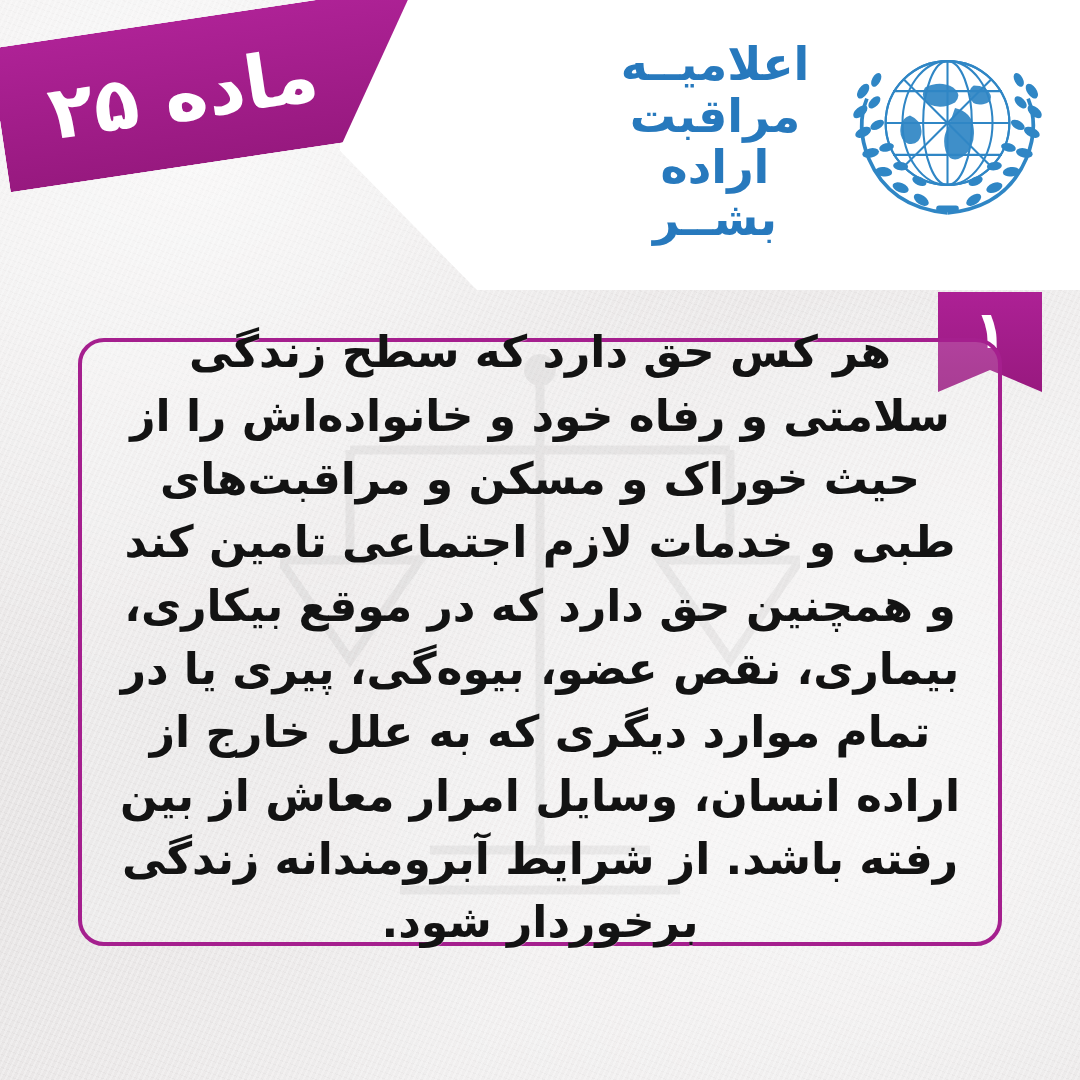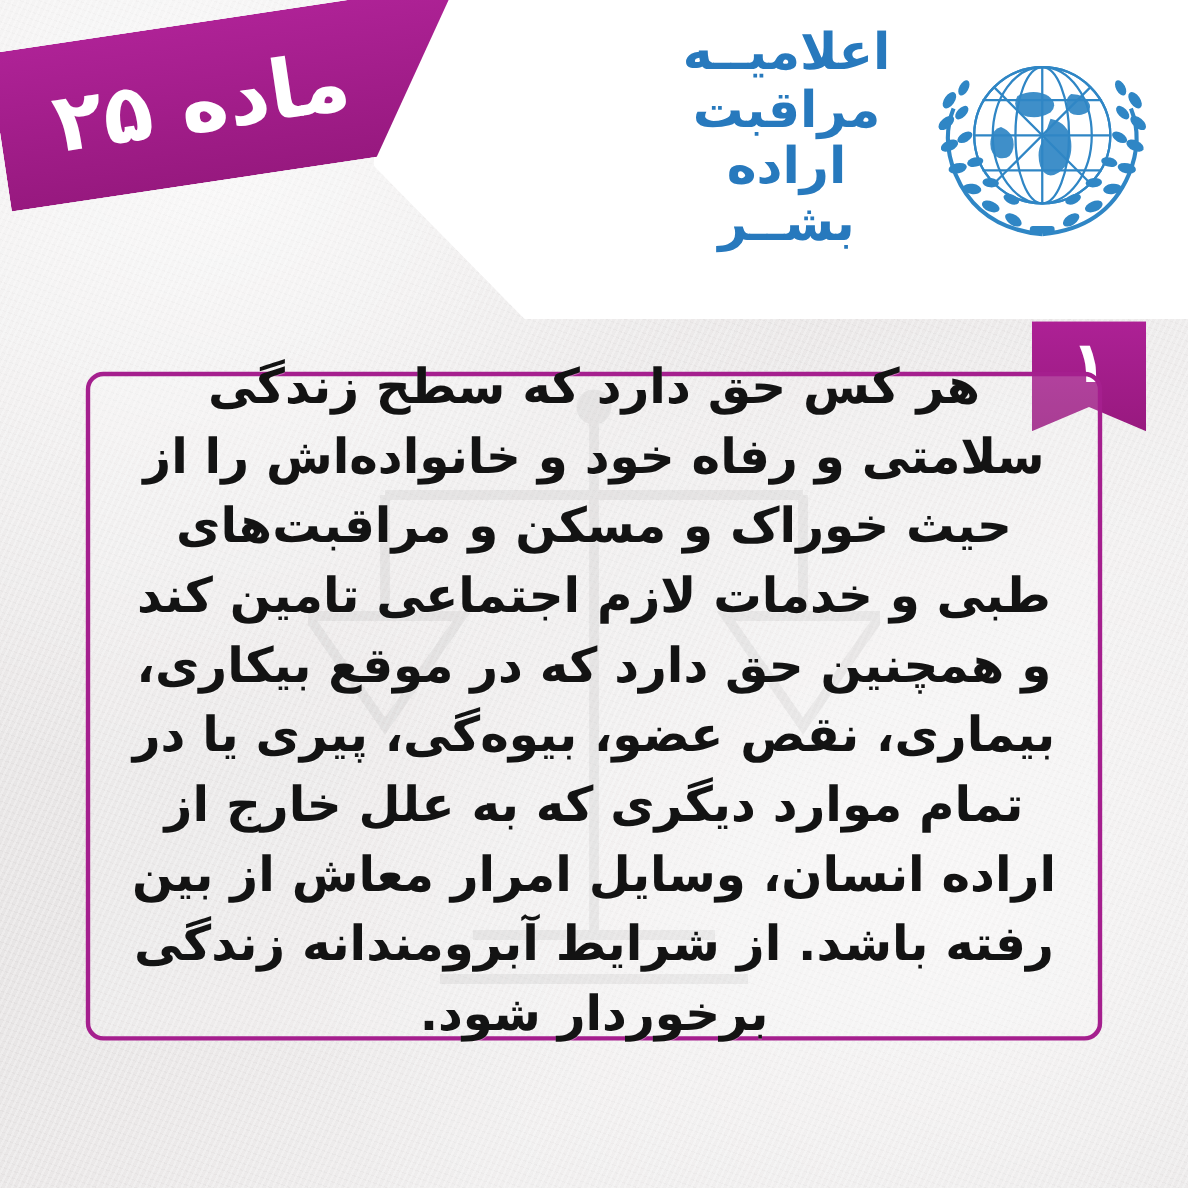--- a/index.html
+++ b/index.html
@@ -56,21 +56,21 @@
     right: 0;
     width: 740px;
     height: 290px;
     background: #ffffff;
     clip-path: polygon(0 0, 100% 0, 100% 100%, 18.5% 100%, 0 52%);
     box-shadow: 0 2px 6px rgba(0,0,0,0.06);
   }
 
   .udhr-title {
     position: absolute;
-    top: 22px;
+    top: 39px;
     right: 250px;
     width: 230px;
     text-align: center;
     color: #2779bd;
     font-family: "DejaVu Sans", "Liberation Sans", sans-serif;
     font-weight: bold;
     font-size: 46px;
     line-height: 1.12;
     letter-spacing: 1px;
     direction: rtl;
@@ -138,21 +138,21 @@
   }
 
   
   .text-card {
     position: absolute;
     left: 78px;
     top: 338px;
     width: 924px;
     height: 608px;
     border: 4px solid #a51f8e;
-    border-radius: 16px;
+    border-radius: 26px;
     background: rgba(255,255,255,0.16);
     box-sizing: border-box;
     padding: 26px 34px 36px 34px;
     display: flex;
     align-items: center;
     justify-content: center;
   }
 
   .article-text {
     direction: rtl;

